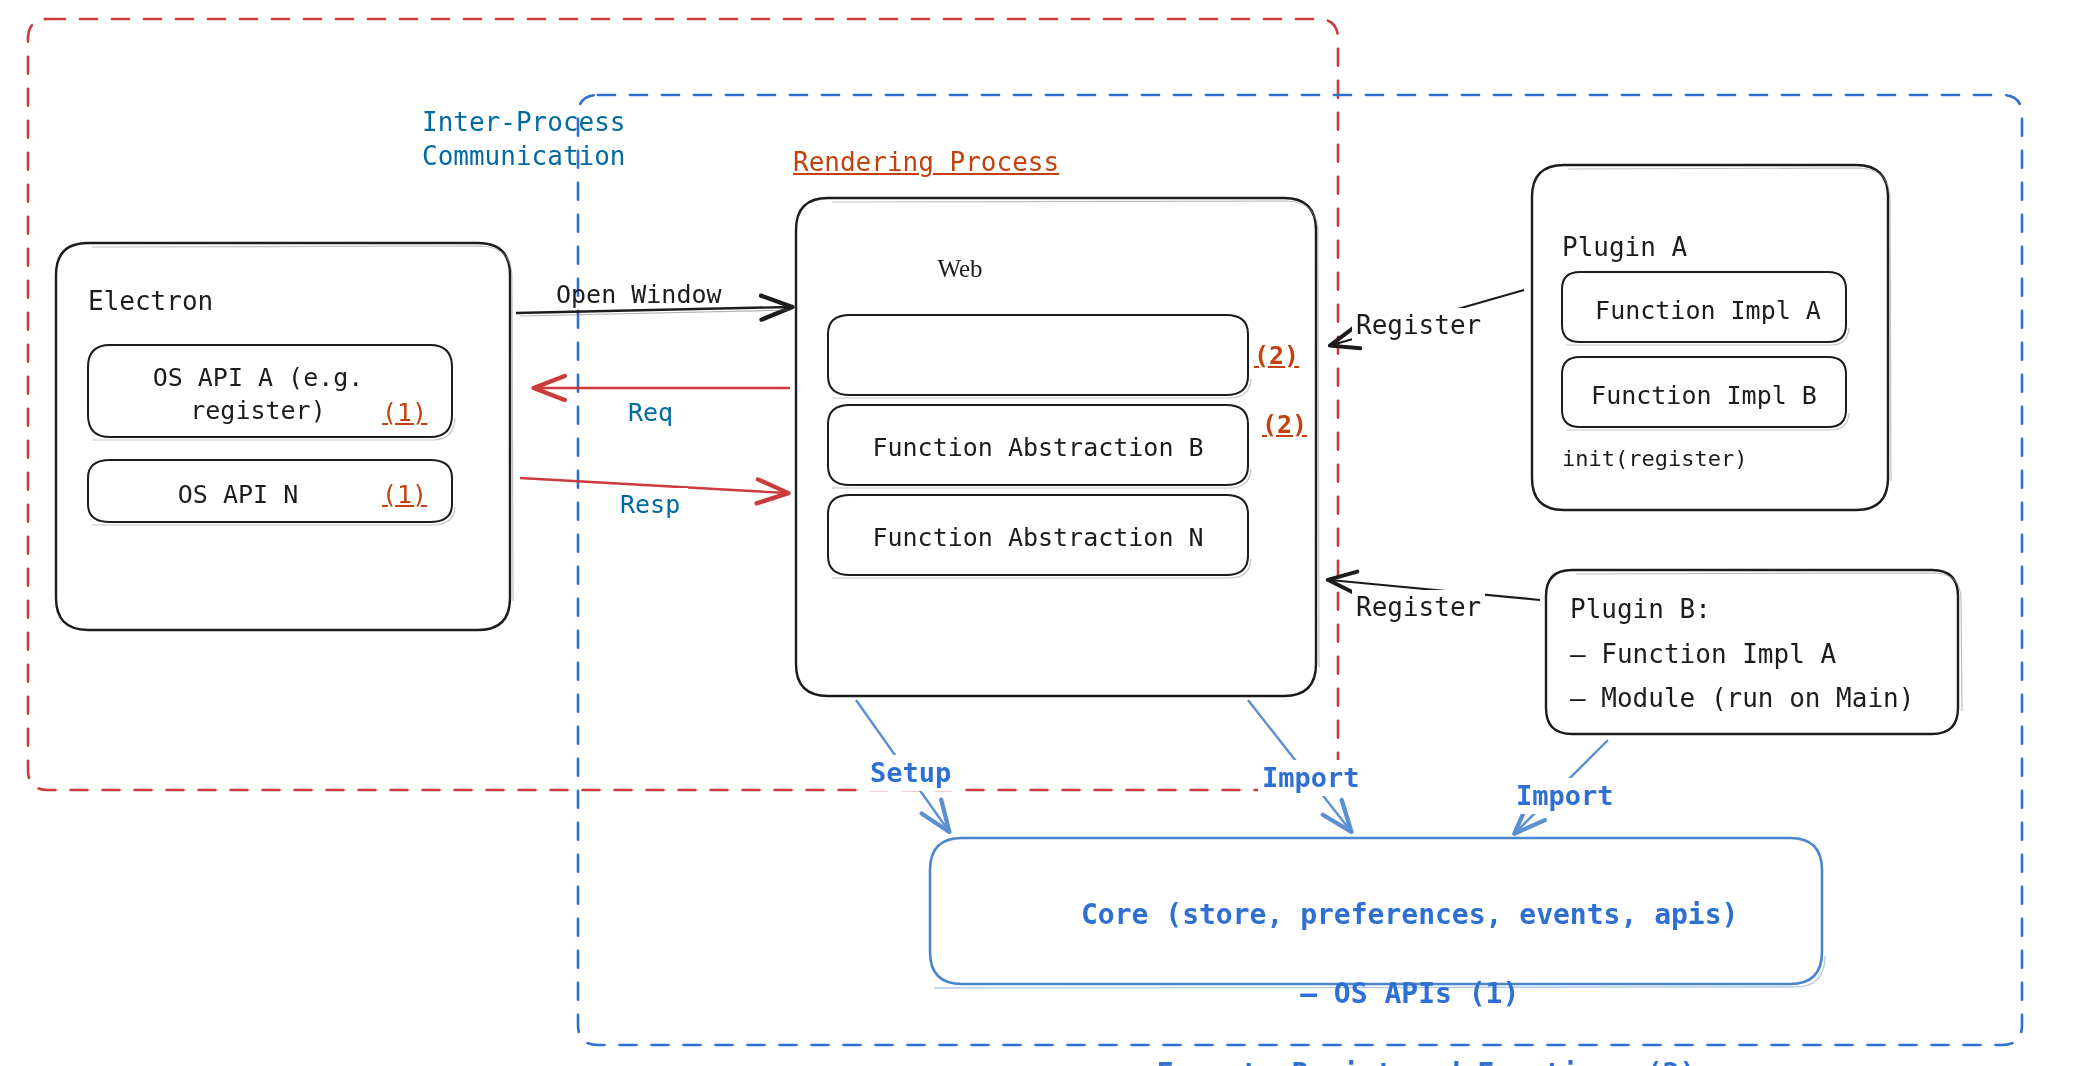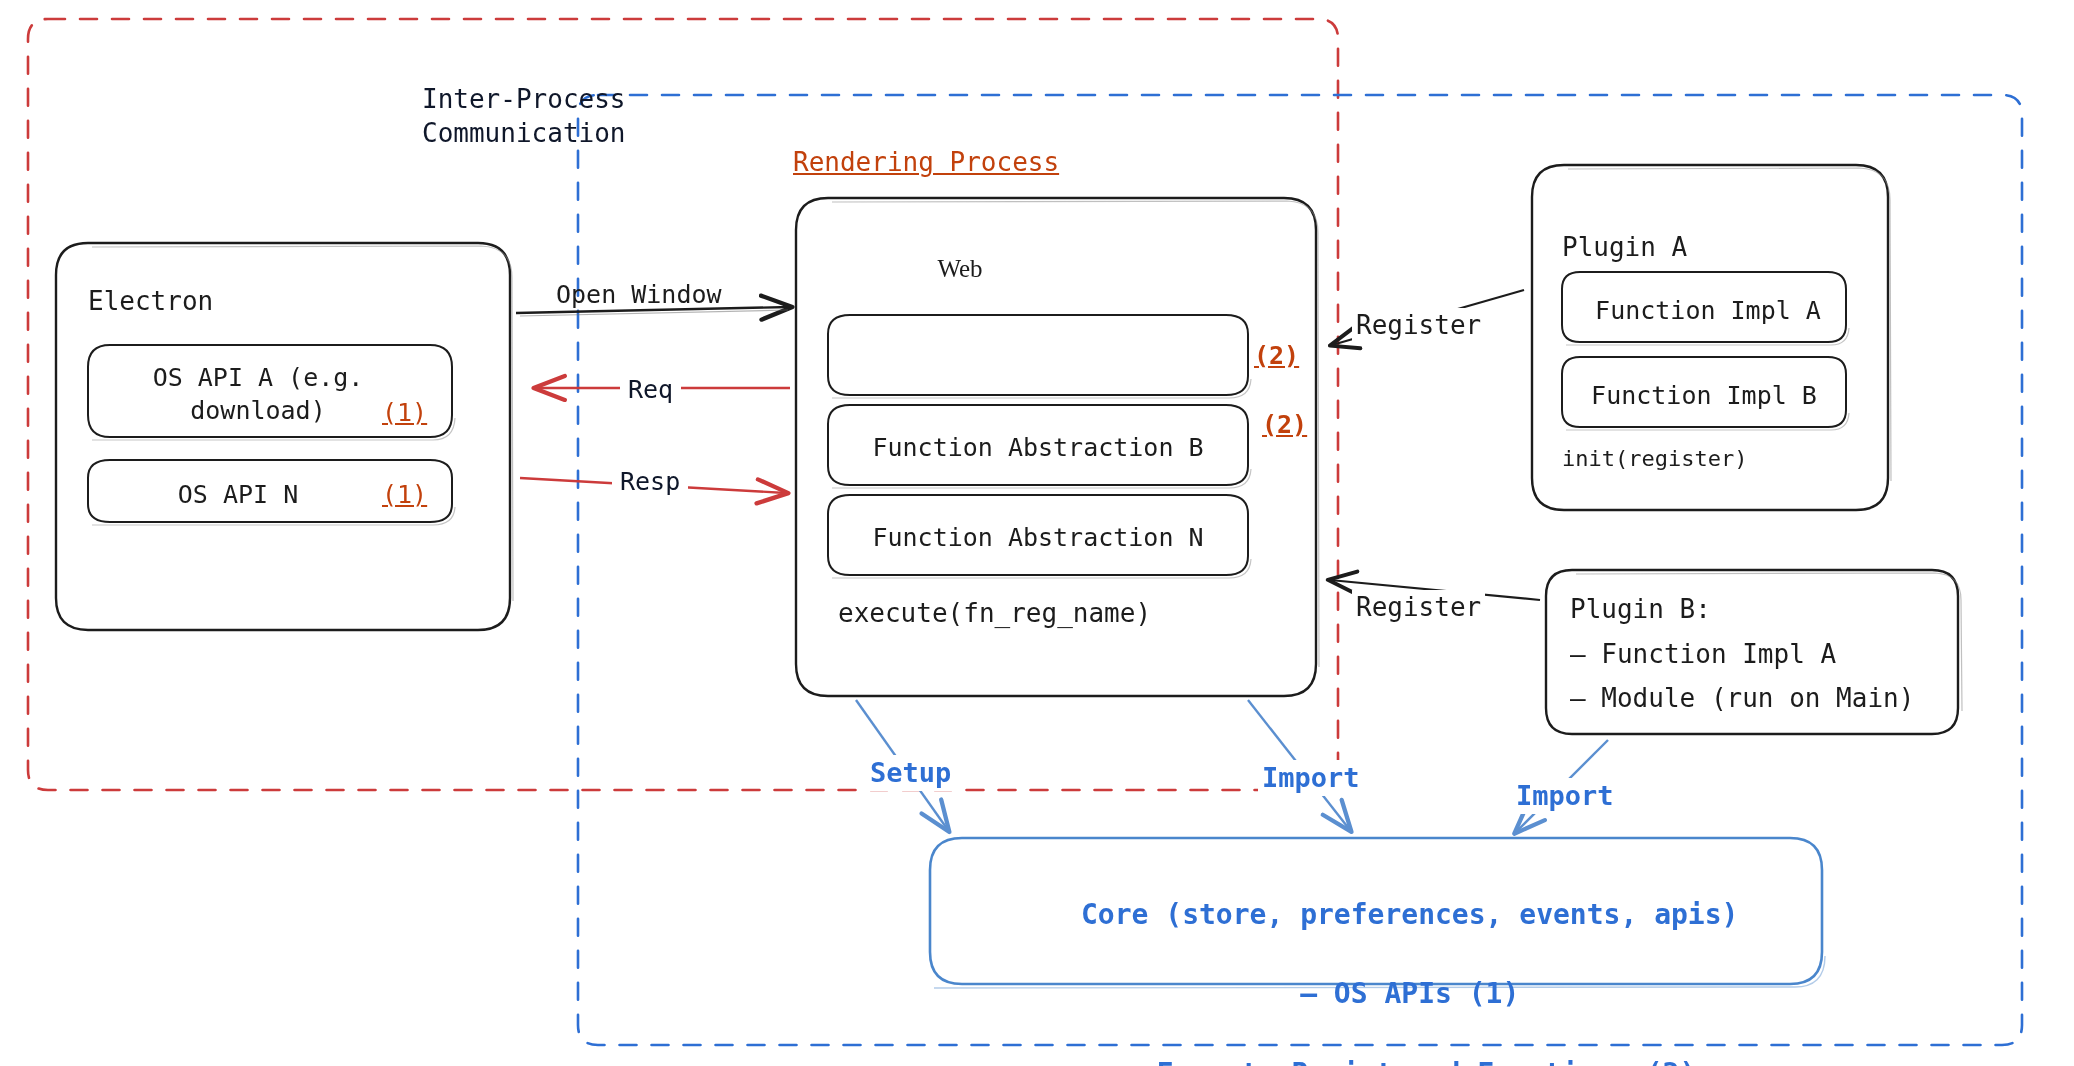--- a/index.html
+++ b/index.html
@@ -23,21 +23,21 @@
     height: 1066px;
     pointer-events: none;
   }
   .lbl {
     position: absolute;
     white-space: pre;
     line-height: 1.32;
     color: #1c1c1c;
   }
   .mono { font-family: "DejaVu Sans Mono", "Liberation Mono", monospace; }
-  .red  { color: #0f172a; }
+  .red  { color: #0369a1; margin-top: 23px; }
   .blue { color: #c2410c; text-decoration: underline; }
   .blue-bold { color: #2e6fd4; font-weight: bold; }
   .ctr { text-align: center; }
 </style>
 </head>
 <body>
 
 <div id="canvas">
 
   <svg class="svg-layer" viewBox="0 0 2074 1066">
@@ -163,42 +163,41 @@
       <path d="M 1608 740 L 1516 832" fill="none" stroke="#5b8fd0" stroke-width="2.4" marker-end="url(#ah-blue)"></path>
     </g>
   </svg>
 
   <div class="lbl mono red" style="left:422px; top:82px; font-size:26px;"><span>Inter-Process</span><br><span>Communication</span></div>
 
   <div class="lbl mono blue" style="left:793px; top:145px; font-size:26px;">Rendering Process</div>
 
   <div class="lbl mono" style="left:88px; top:284px; font-size:26px;">Electron</div>
 
-  <div class="lbl mono ctr" style="left:108px; top:361px; width:300px; font-size:25px;"><span>OS API A (e.g.</span><br><span>download)</span></div>
+  <div class="lbl mono ctr" style="left:108px; top:361px; width:300px; font-size:25px;"><span>OS API A (e.g.</span><br><span>register)</span></div>
   <div class="lbl mono blue" style="left:382px; top:396px; font-size:25px;">(1)</div>
 
   <div class="lbl mono ctr" style="left:128px; top:478px; width:220px; font-size:25px;">OS API N</div>
   <div class="lbl mono blue" style="left:382px; top:478px; font-size:25px;">(1)</div>
 
   <div class="lbl mono" style="left:556px; top:278px; font-size:25px;">Open Window</div>
 
   <div class="lbl mono red" style="left:620px; top:373px; font-size:25px; background:#ffffff; padding:0 8px;">Req</div>
 
   <div class="lbl mono red" style="left:612px; top:465px; font-size:25px; background:#ffffff; padding:0 8px;">Resp</div>
 
   <div class="lbl mono ctr" style="left:900px; top:252px; width:120px; font-size:25px;font-family:Liberation Serif, serif;">Web</div>
 
   <div class="lbl mono blue" style="left:1254px; top:339px; font-size:25px; font-weight:bold;">(2)</div>
 
   <div class="lbl mono ctr" style="left:838px; top:431px; width:400px; font-size:25px;">Function Abstraction B</div>
   <div class="lbl mono blue" style="left:1262px; top:408px; font-size:25px; font-weight:bold;">(2)</div>
 
   <div class="lbl mono ctr" style="left:838px; top:521px; width:400px; font-size:25px;">Function Abstraction N</div>
 
-  <div class="lbl mono" style="left:838px; top:596px; font-size:26px;">execute(fn_reg_name)</div>
 
   <div class="lbl mono" style="left:1562px; top:230px; font-size:26px;">Plugin A</div>
   <div class="lbl mono ctr" style="left:1562px; top:294px; width:292px; font-size:25px;">Function Impl A</div>
   <div class="lbl mono ctr" style="left:1562px; top:379px; width:284px; font-size:25px;">Function Impl B</div>
   <div class="lbl mono" style="left:1562px; top:444px; font-size:22px;">init(register)</div>
 
   <div class="lbl mono" style="left:1570px; top:592px; font-size:26px;">Plugin B:</div>
   <div class="lbl mono" style="left:1570px; top:637px; font-size:26px;">– Function Impl A</div>
   <div class="lbl mono" style="left:1570px; top:681px; font-size:26px;">– Module (run on Main)</div>
 

